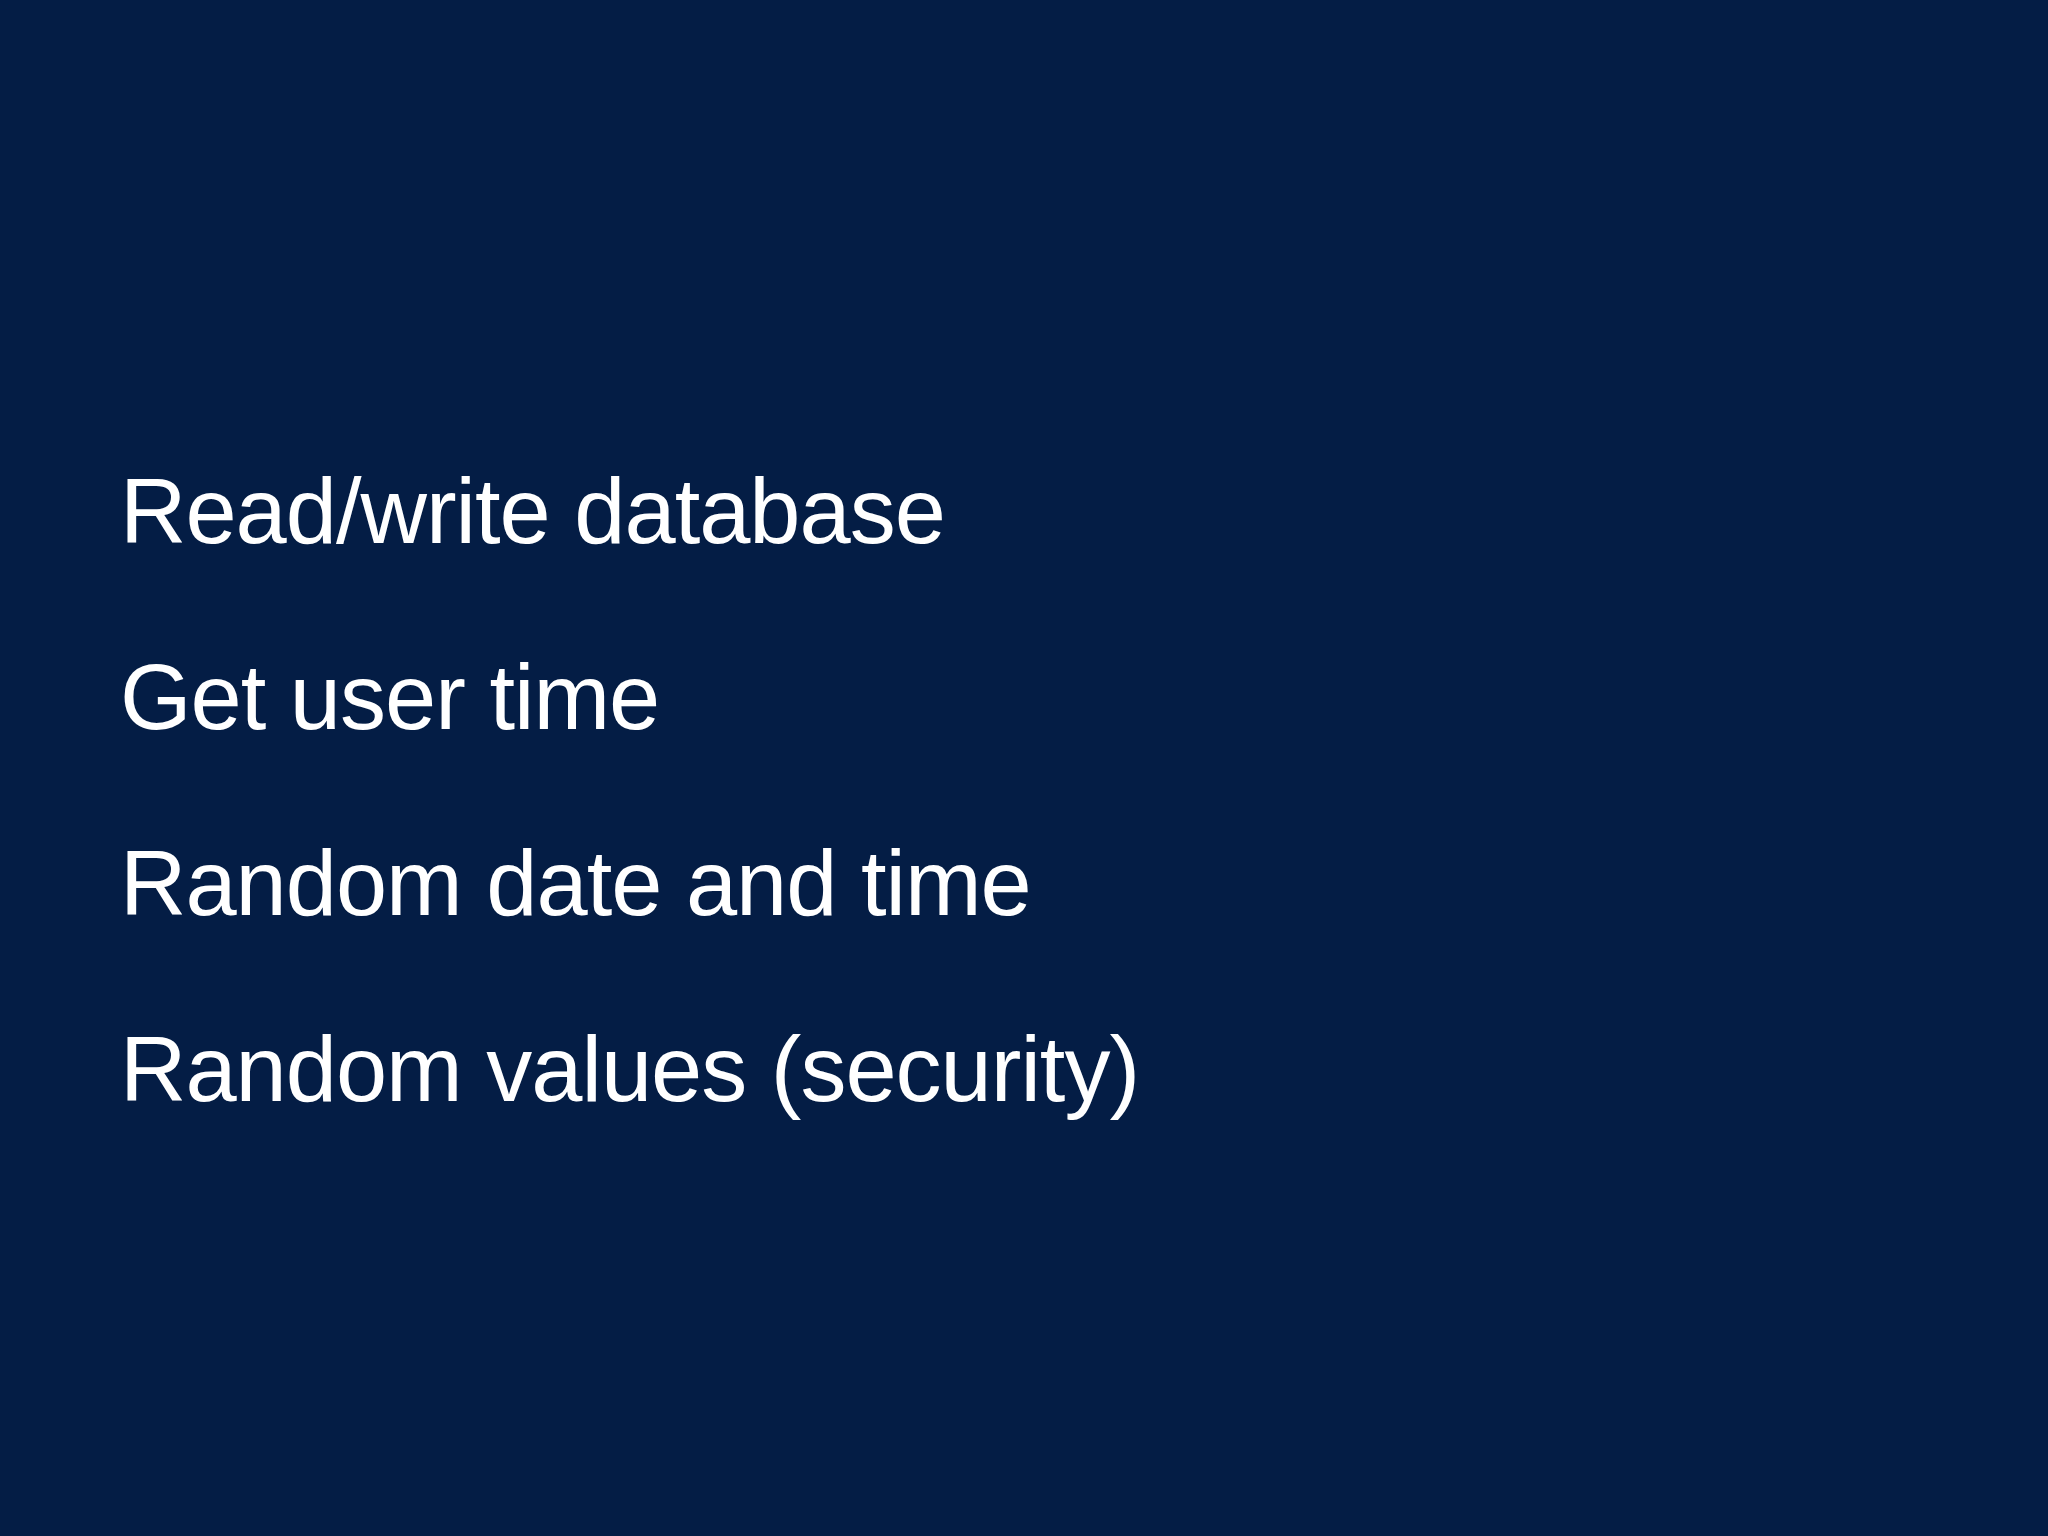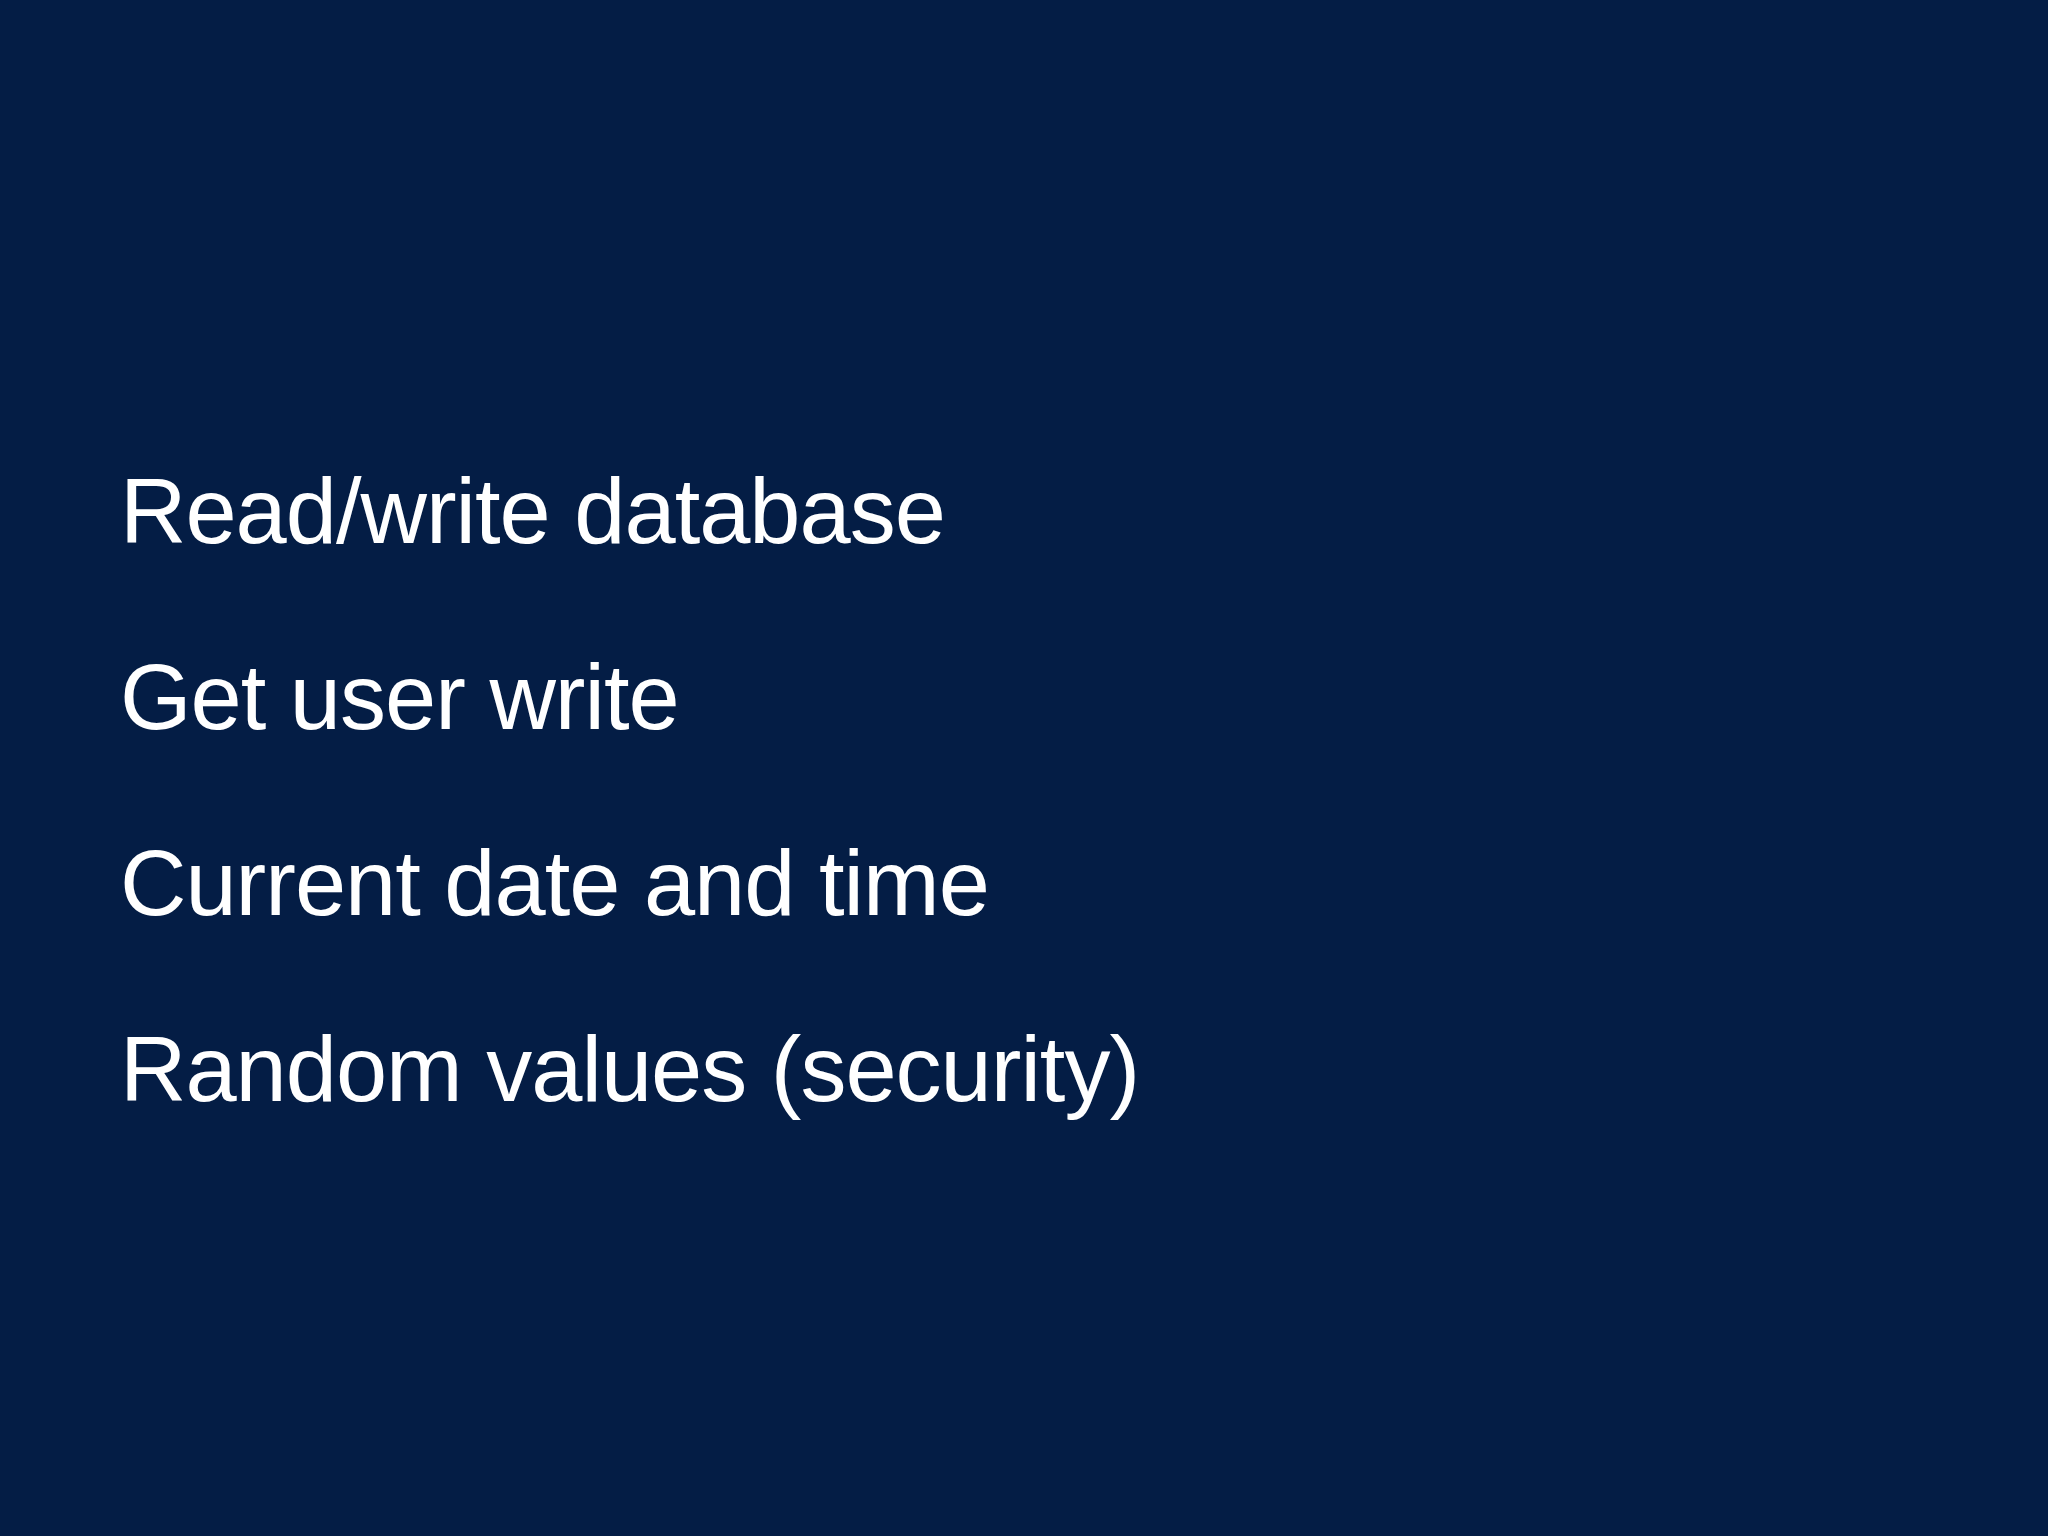--- a/index.html
+++ b/index.html
@@ -31,17 +31,17 @@
     white-space: nowrap;
     color: var(--fg);
   }
 </style>
 </head>
 <body>
 
 <div class="slide">
   <div class="bullet-list">
     <div class="slide-line">Read/write database</div>
-    <div class="slide-line">Get user write</div>
-    <div class="slide-line">Current date and time</div>
+    <div class="slide-line">Get user time</div>
+    <div class="slide-line">Random date and time</div>
     <div class="slide-line">Random values (security)</div>
   </div>
 </div>
 
 </body></html>

